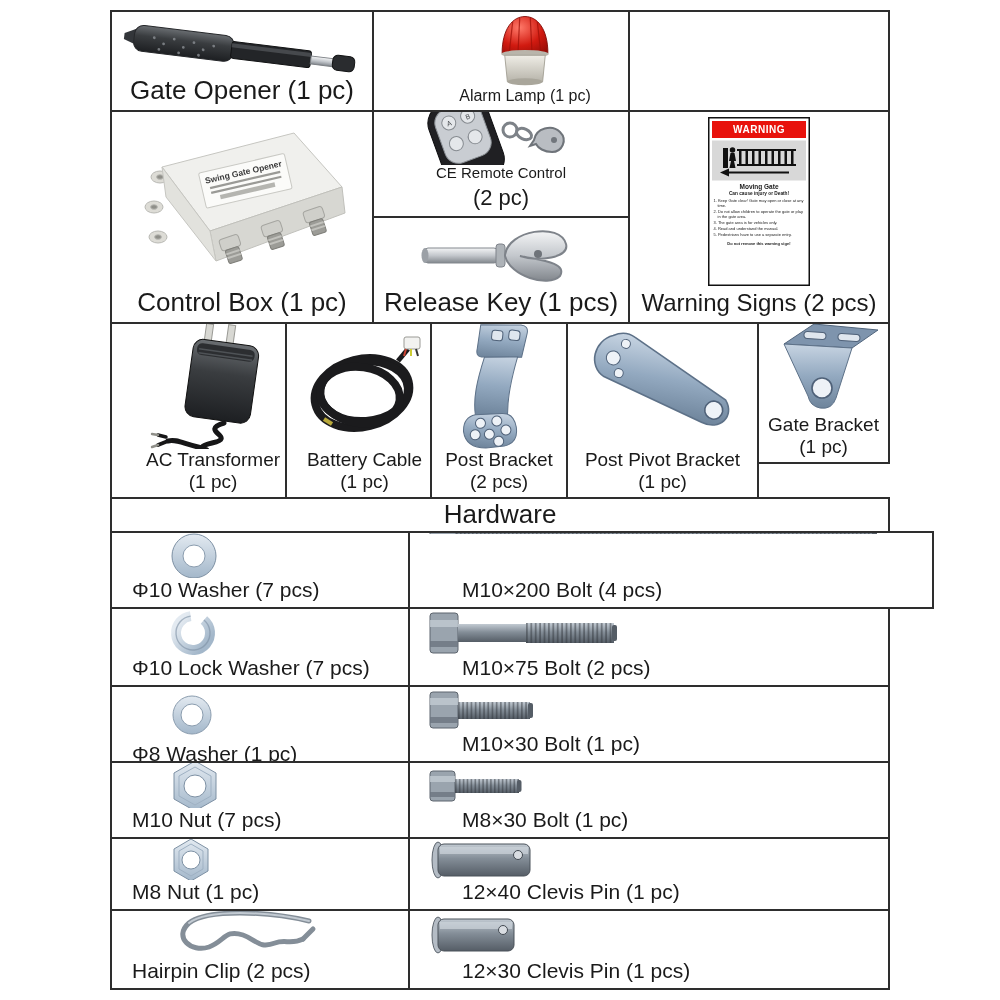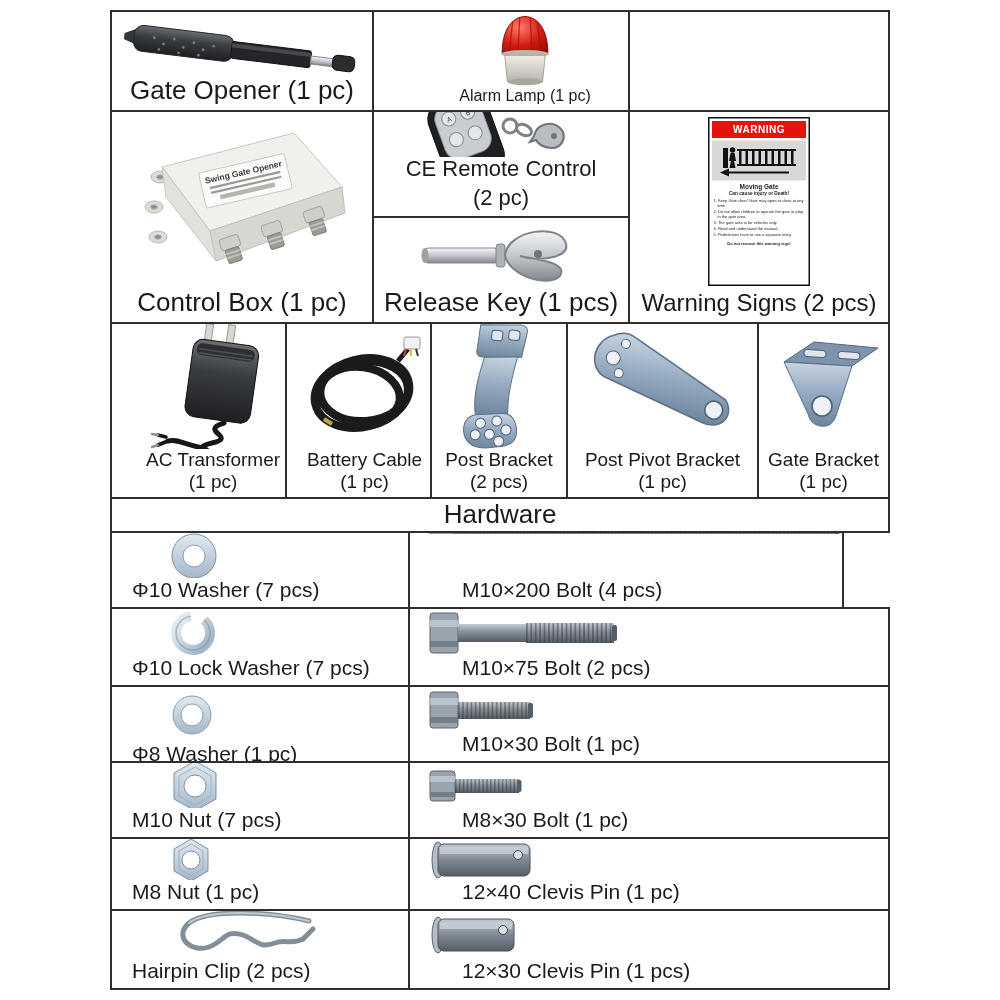--- a/index.html
+++ b/index.html
@@ -180,21 +180,21 @@
           <circle cx="69" cy="36" r="7" fill="#e4e7ea" stroke="#868b90"></circle>
           <text x="49" y="17" font-size="7" text-anchor="middle" fill="#44484c" font-family="Liberation Sans, sans-serif">A</text>
           <text x="69" y="17" font-size="7" text-anchor="middle" fill="#44484c" font-family="Liberation Sans, sans-serif">B</text>
         </g>
         <circle cx="104" cy="26" r="7" fill="none" stroke="#7d8288" stroke-width="3"></circle>
         <ellipse cx="118" cy="30" rx="8" ry="5" fill="none" stroke="#7d8288" stroke-width="3" transform="rotate(25 118 30)"></ellipse>
         <path d="M128,36 C130,24 146,20 154,28 C162,36 156,48 146,48 C138,48 132,44 130,40 L124,42 Z" fill="#b9bdc2" stroke="#6f747a" stroke-width="2"></path>
         <circle cx="148" cy="36" r="3" fill="#71767c"></circle>
       </svg>
     </div>
-    <div class="lbl" style="font-size:22px;text-align:right;">CE Remote Control</div>
+    <div class="lbl" style="font-size:15px;text-align:right;">CE Remote Control</div>
     <div class="lbl" style="font-size:22px;padding-top:0;">(2 pc)</div>
   </div>
 
   <div class="cell" style="left:372px;top:216px;width:258px;height:108px;">
     <div class="img">
       <svg width="170" height="70" viewBox="0 0 170 70">
         <rect x="8" y="30" width="74" height="15" rx="4" fill="url(#chrome)" stroke="#83888e"></rect>
         <ellipse cx="9" cy="37.5" rx="3.5" ry="7.5" fill="#9ba0a6"></ellipse>
         <rect x="80" y="26" width="9" height="23" rx="3" fill="#aeb3b8" stroke="#7e838a"></rect>
         <path d="M89,37 C92,12 144,4 150,26 C154,40 122,44 104,38 C122,42 152,44 144,58 C132,70 94,58 89,38 Z" fill="url(#chrome)" stroke="#7e838a" stroke-width="2"></path>
@@ -322,21 +322,21 @@
           <circle cx="44" cy="24" r="4.5" fill="#eef2f7" stroke="#4f6178"></circle>
           <circle cx="34" cy="40" r="7" fill="#eef2f7" stroke="#4f6178"></circle>
           <circle cx="42" cy="54" r="4.5" fill="#eef2f7" stroke="#4f6178"></circle>
           <circle cx="142" cy="74" r="9" fill="#eef2f7" stroke="#4f6178" stroke-width="1.6"></circle>
         </g>
       </svg>
     </div>
     <div class="lbl lbl-2l"><span>Post Pivot Bracket</span><br><span>(1 pc)</span></div>
   </div>
 
-  <div class="cell" style="left:757px;top:322px;width:133px;height:177px;">
+  <div class="cell" style="left:757px;top:322px;width:133px;height:142px;">
     <div class="img">
       <svg width="116" height="110" viewBox="0 0 116 110">
         <polygon points="18,30 48,10 112,16 86,34" fill="#7e94ad" stroke="#51657c"></polygon>
         <rect x="38" y="18" width="22" height="7" rx="3.5" fill="#dfe6ee" stroke="#4f6178" transform="rotate(4 49 21)"></rect>
         <rect x="72" y="20" width="22" height="7" rx="3.5" fill="#dfe6ee" stroke="#4f6178" transform="rotate(4 83 23)"></rect>
         <path d="M18,30 L86,34 L70,84 Q66,96 54,94 Q44,92 42,82 Z" fill="url(#steel)" stroke="#5d7188"></path>
         <circle cx="56" cy="74" r="10" fill="#eef2f7" stroke="#4f6178" stroke-width="1.6"></circle>
       </svg>
     </div>
     <div class="lbl lbl-2l"><span>Gate Bracket</span><br><span>(1 pc)</span></div>
@@ -348,21 +348,21 @@
 
   <div class="cell hw-left" style="left:110px;top:531px;width:300px;height:78px;">
     <div class="img">
       <svg width="54" height="50" viewBox="0 0 54 50">
         <circle cx="27" cy="25" r="22" fill="url(#steelL)" stroke="#7d90a3"></circle>
         <circle cx="27" cy="25" r="11" fill="#ffffff" stroke="#8a9cae"></circle>
       </svg>
     </div>
     <div class="lbl lbl-md">Φ10 Washer (7 pcs)</div>
   </div>
-  <div class="cell hw-right" style="left:408px;top:531px;width:436px;height:78px;gap:44px;">
+  <div class="cell hw-right" style="left:408px;top:531px;width:526px;height:78px;gap:44px;">
     <div class="img">
       <svg width="452" height="44" viewBox="0 0 452 44">
         <rect x="2" y="6" width="26" height="32" rx="3" fill="#9aa4ae" stroke="#5d656e"></rect>
         <rect x="2" y="12" width="26" height="6" fill="#c2cad2" opacity="0.8"></rect>
         <rect x="2" y="28" width="26" height="5" fill="#6b7480" opacity="0.8"></rect>
         <rect x="28" y="13" width="418" height="18" fill="url(#shaft)"></rect>
         <path d="M28,22 H446" stroke="#2e3238" stroke-width="18" stroke-dasharray="1.6 2.4" opacity="0.45"></path>
         <rect x="444" y="14" width="5" height="16" fill="#555d66"></rect>
       </svg>
     </div>

